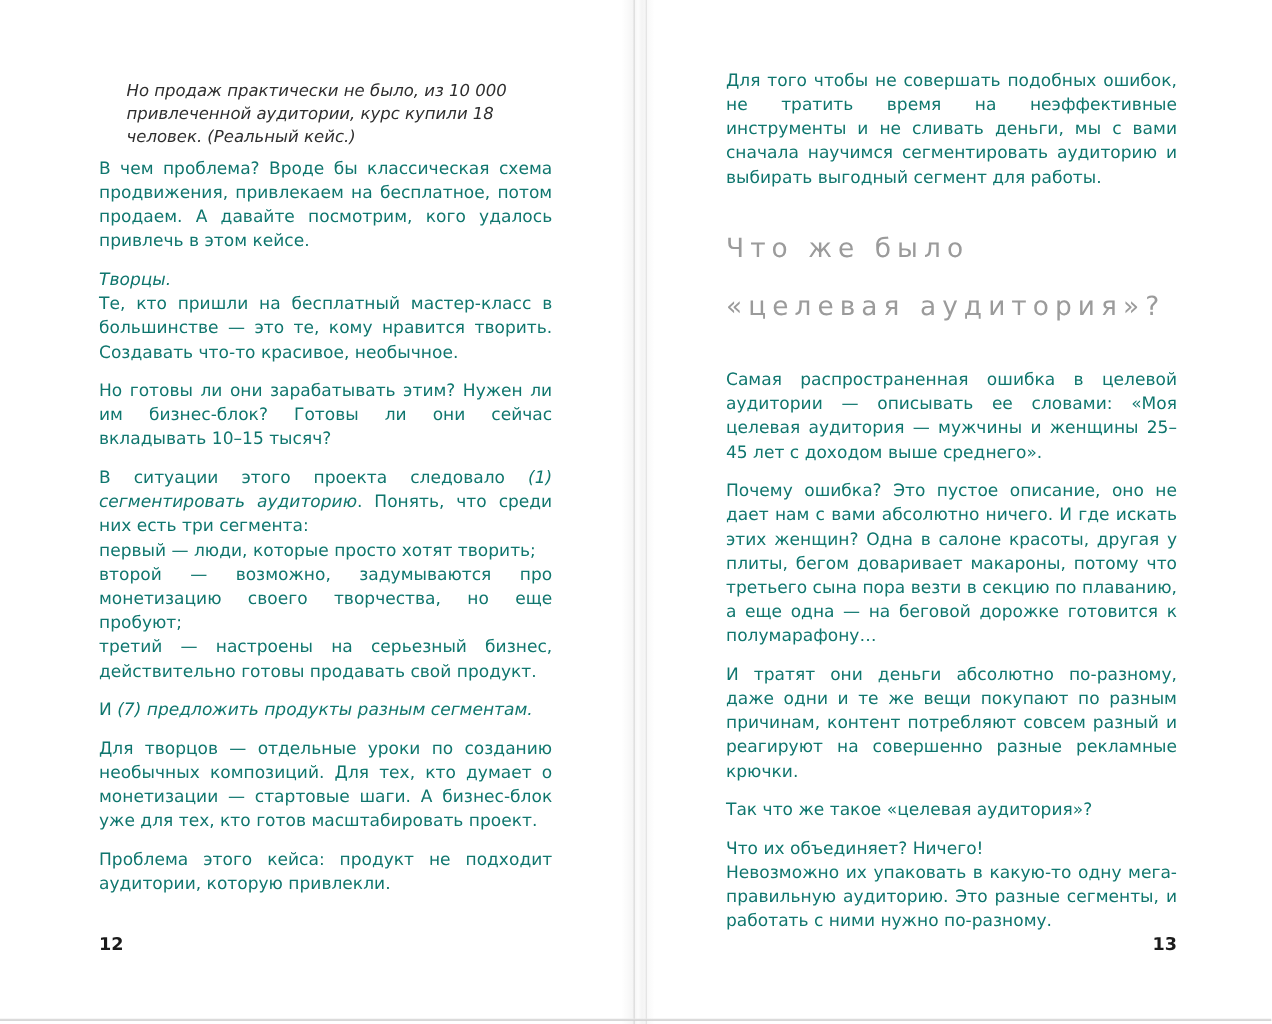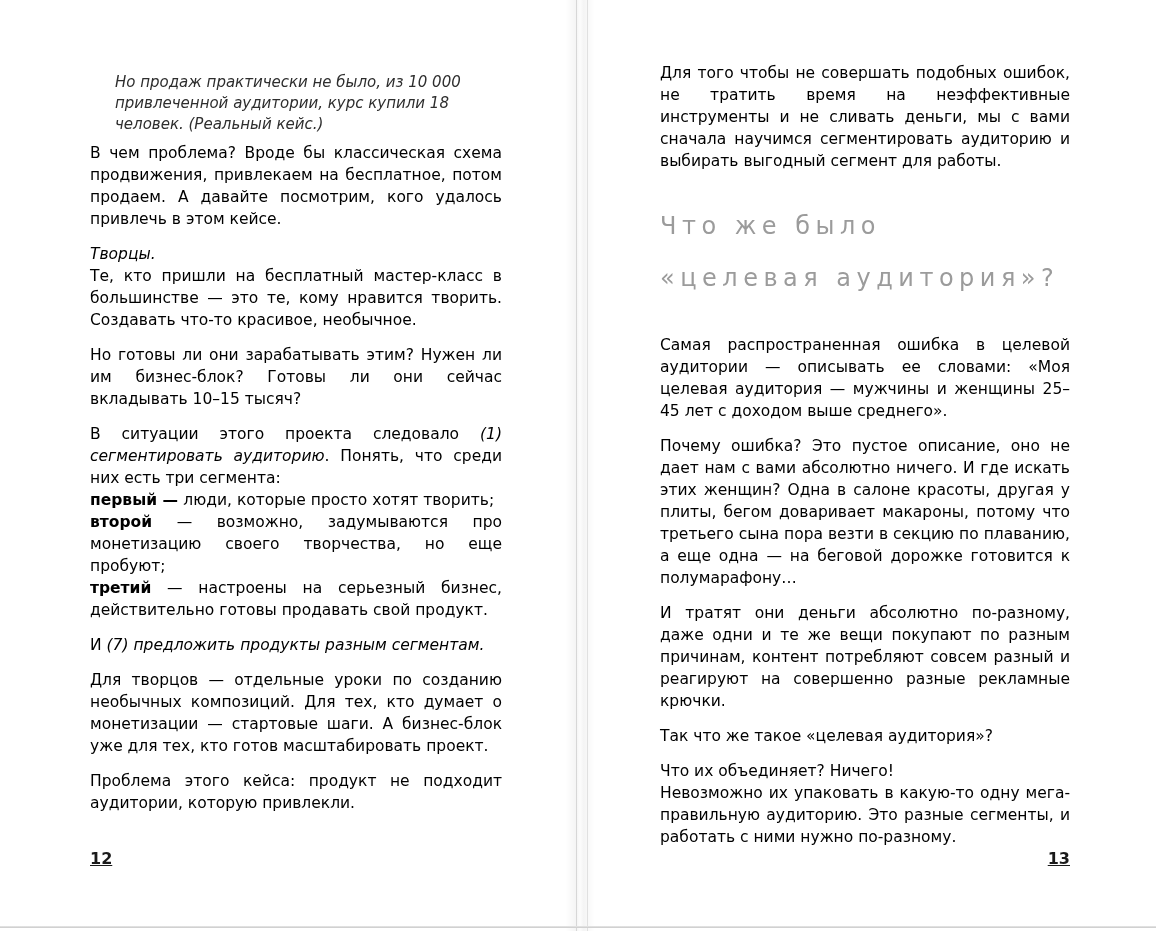--- a/index.html
+++ b/index.html
@@ -21,21 +21,21 @@
   .page-right { left: 578px; width: 578px; }
 
   .content { position: absolute; }
   .page-left  .content { left: 90px;  top: 72px; width: 412px; }
   .page-right .content { left: 82px;  top: 62px; width: 410px; }
 
   .para {
     font-size: 15.5px;
     line-height: 22px;
     text-align: justify;
-    color: #000000;
+    color: #0f766e;
     margin-bottom: 13px;
   }
   .para.quote {
     font-style: italic;
     font-size: 15px;
     line-height: 21px;
     text-align: left;
     color: #2e2e2e;
     margin-left: 25px;
     margin-right: 24px;
@@ -45,29 +45,28 @@
     font-size: 24px;
     line-height: 52px;
     letter-spacing: 5.5px;
     color: #9b9b9b;
     font-weight: normal;
     text-align: left;
     margin-top: 28px;
     margin-bottom: 30px;
   }
   .i { font-style: italic; }
-  .b { font-weight: bold; }
+  .b { font-weight: normal; }
 
   .page-num {
     position: absolute;
     bottom: 63px;
     font-size: 16px;
     font-weight: bold;
     color: #1a1a1a;
-    text-decoration: underline;
   }
   .page-num.left  { left: 90px; }
   .page-num.right { right: 86px; }
 
   .spine {
     position: absolute;
     left: 565px; top: 0;
     width: 30px; height: 100%;
     background: linear-gradient(to right,
       rgba(0,0,0,0) 0%,

